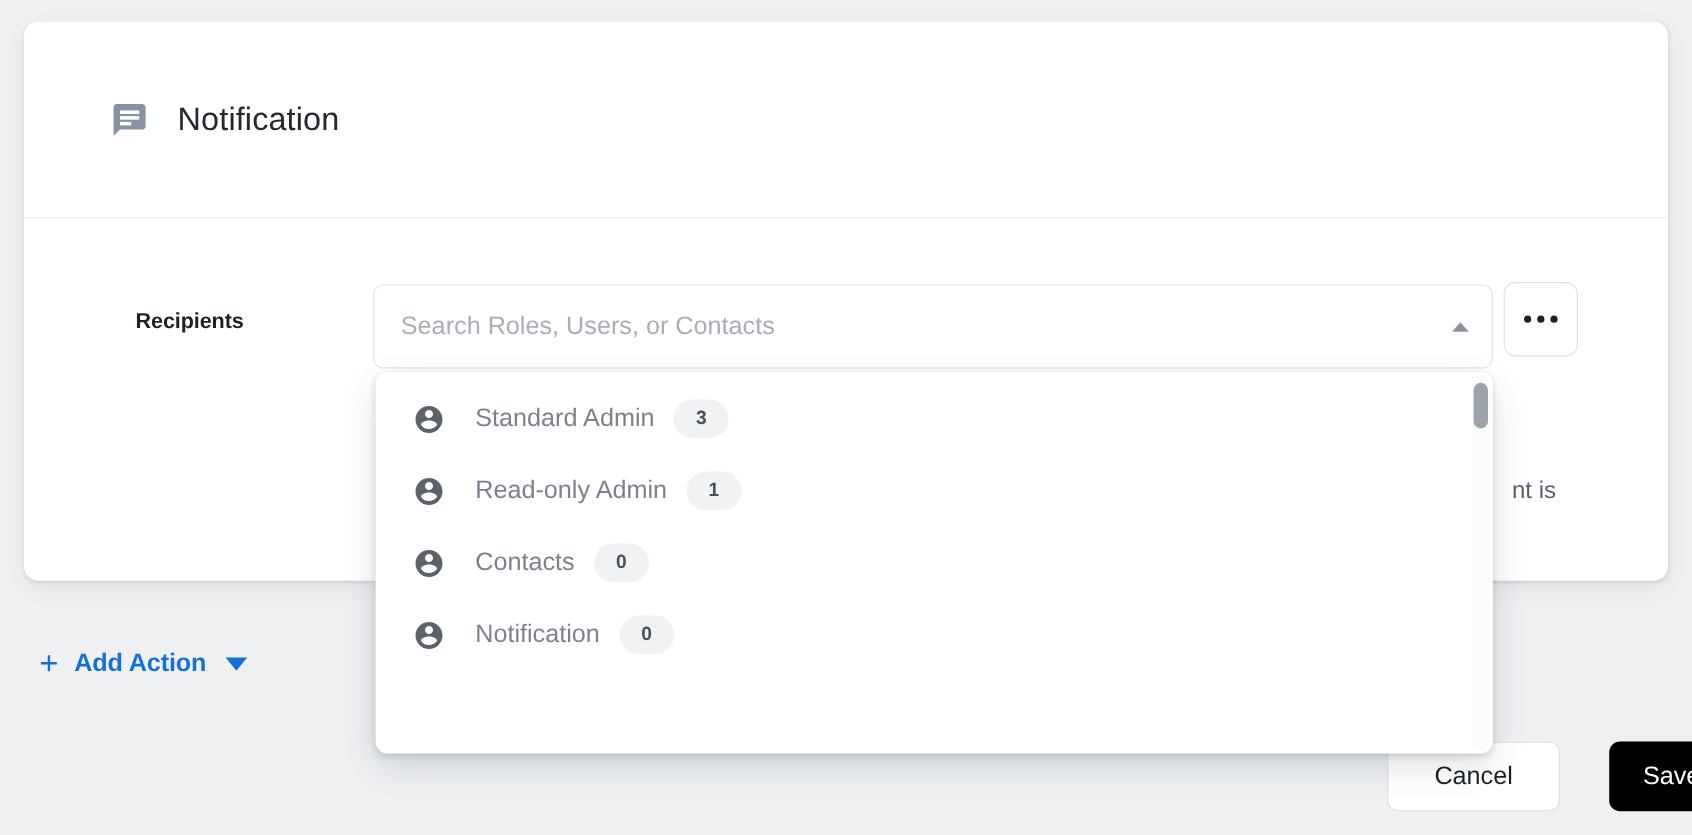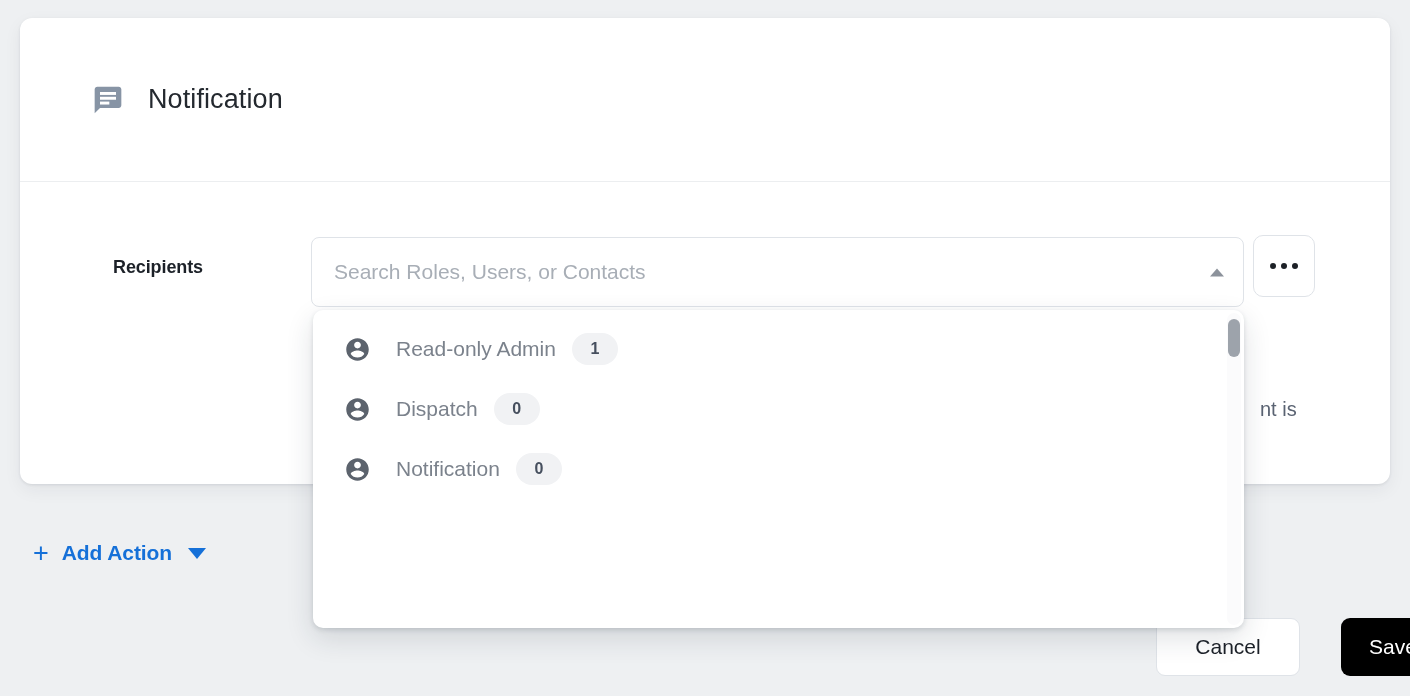--- a/index.html
+++ b/index.html
@@ -351,34 +351,41 @@
       <i></i>
       <i></i>
   </span>
 </div>
 
 <div id="recipients-dropdown">
 
   <div id="dropdown-options">
 
 
+    <div class="dropdown-option">
+      <svg class="option-avatar-icon" viewBox="0 0 24 24" fill="currentColor" aria-hidden="true">
+        <path d="M12 2C6.48 2 2 6.48 2 12s4.48 10 10 10 10-4.48 10-10S17.52 2 12 2zm0 3c1.66 0 3 1.34 3 3s-1.34 3-3 3-3-1.34-3-3 1.34-3 3-3zm0 14.2c-2.5 0-4.71-1.28-6-3.22.03-1.99 4-3.08 6-3.08 1.99 0 5.97 1.09 6 3.08-1.29 1.94-3.5 3.22-6 3.22z"></path>
+      </svg>
+      <span class="option-label">Standard Admin</span>
+      <span class="option-count-badge">3</span>
+    </div>
 
     <div class="dropdown-option">
       <svg class="option-avatar-icon" viewBox="0 0 24 24" fill="currentColor" aria-hidden="true">
         <path d="M12 2C6.48 2 2 6.48 2 12s4.48 10 10 10 10-4.48 10-10S17.52 2 12 2zm0 3c1.66 0 3 1.34 3 3s-1.34 3-3 3-3-1.34-3-3 1.34-3 3-3zm0 14.2c-2.5 0-4.71-1.28-6-3.22.03-1.99 4-3.08 6-3.08 1.99 0 5.97 1.09 6 3.08-1.29 1.94-3.5 3.22-6 3.22z"></path>
       </svg>
       <span class="option-label">Read-only Admin</span>
       <span class="option-count-badge">1</span>
     </div>
 
     <div class="dropdown-option">
       <svg class="option-avatar-icon" viewBox="0 0 24 24" fill="currentColor" aria-hidden="true">
         <path d="M12 2C6.48 2 2 6.48 2 12s4.48 10 10 10 10-4.48 10-10S17.52 2 12 2zm0 3c1.66 0 3 1.34 3 3s-1.34 3-3 3-3-1.34-3-3 1.34-3 3-3zm0 14.2c-2.5 0-4.71-1.28-6-3.22.03-1.99 4-3.08 6-3.08 1.99 0 5.97 1.09 6 3.08-1.29 1.94-3.5 3.22-6 3.22z"></path>
       </svg>
-      <span class="option-label">Dispatch</span>
+      <span class="option-label">Contacts</span>
       <span class="option-count-badge">0</span>
     </div>
 
     <div class="dropdown-option">
       <svg class="option-avatar-icon" viewBox="0 0 24 24" fill="currentColor" aria-hidden="true">
         <path d="M12 2C6.48 2 2 6.48 2 12s4.48 10 10 10 10-4.48 10-10S17.52 2 12 2zm0 3c1.66 0 3 1.34 3 3s-1.34 3-3 3-3-1.34-3-3 1.34-3 3-3zm0 14.2c-2.5 0-4.71-1.28-6-3.22.03-1.99 4-3.08 6-3.08 1.99 0 5.97 1.09 6 3.08-1.29 1.94-3.5 3.22-6 3.22z"></path>
       </svg>
       <span class="option-label">Notification</span>
       <span class="option-count-badge">0</span>
     </div>

